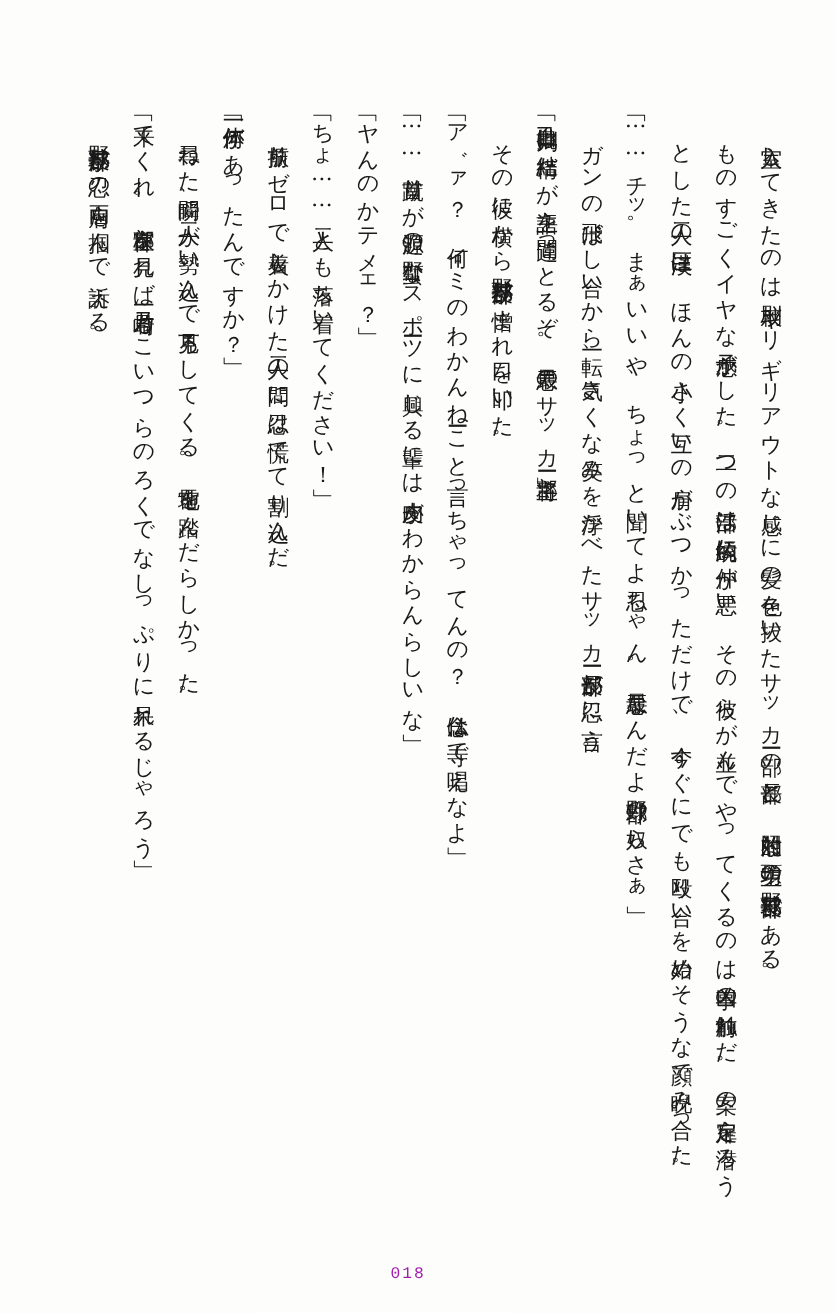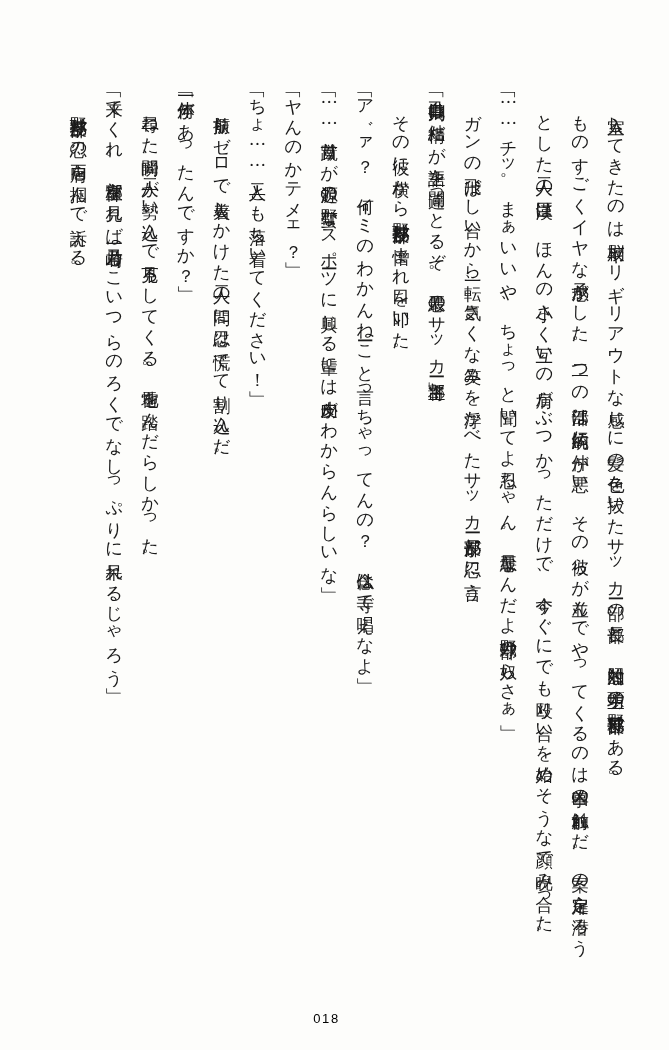--- a/index.html
+++ b/index.html
@@ -49,22 +49,22 @@
     padding-top: 17px;
   }
   #page-number {
     position: absolute;
     left: 0;
     right: 16px;
     bottom: 24px;
     text-align: center;
     font-size: 13px;
     letter-spacing: 0.12em;
-    color: #000000;
-    font-family: Liberation Sans, sans-serif;
+    color: #a21caf;
+    font-family: Liberation Mono, monospace;
   }
 </style>
 </head>
 <body>
 
 <div id="page">
 
   <div id="text-block"><p class="para indent">入室してきたのは校則ギリギリアウトな感じに髪の色を抜いたサッカー部の部長と、対照的な坊主頭の野球部部長である。</p><p class="para indent">ものすごくイヤな予感がした。二つの部活は伝統的に仲が悪い。その彼らが並んでやってくるのは凶事の前触れだ。案の定扉を潜ろうとした二人の巨漢は、ほんの小さく互いの肩がぶつかっただけで、今すぐにでも殴り合いを始めそうな顔で睨み合った。</p><p class="para">「……チッ。まぁいいや、ちょっと聞いてよ忍ちゃん。最悪なんだよ野球部の奴らさぁ」</p><p class="para indent">ガンの飛ばし合いから一転、気さくな笑みを浮かべたサッカー部部長が忍に言う。</p><p class="para">「自己批判は結構だが主語を間違っとるぞ。最悪のサッカー部主将」</p><p class="para indent">その彼に横から野球部部長が憎まれ口を叩いた。</p><p class="para">「ア゛ァ？　何イミのわかんねーこと言っちゃってんの？　念仏は寺で唱えなよ」</p><p class="para">「……首蹴りが起源の野蛮なスポーツに興じる輩には皮肉がわからんらしいな」</p><p class="para">「ヤんのかテメェ？」</p><p class="para">「ちょ……二人とも落ち着いてください！」</p><p class="para indent">前振りゼロで着火しかけた二人の間に忍は慌てて割り込んだ。</p><p class="para">「一体何があったんですか？」</p><p class="para indent">尋ねた瞬間、二人が勢い込んで見下ろしてくる。地雷を踏んだらしかった。</p><p class="para">「来てくれ。部室棟を見れば一乃崎君もこいつらのろくでなしっぷりに呆れるじゃろう」</p><p class="para indent">野球部部長が忍の両肩を掴んで訴える。</p></div>
 
   <div id="page-number">018</div>

